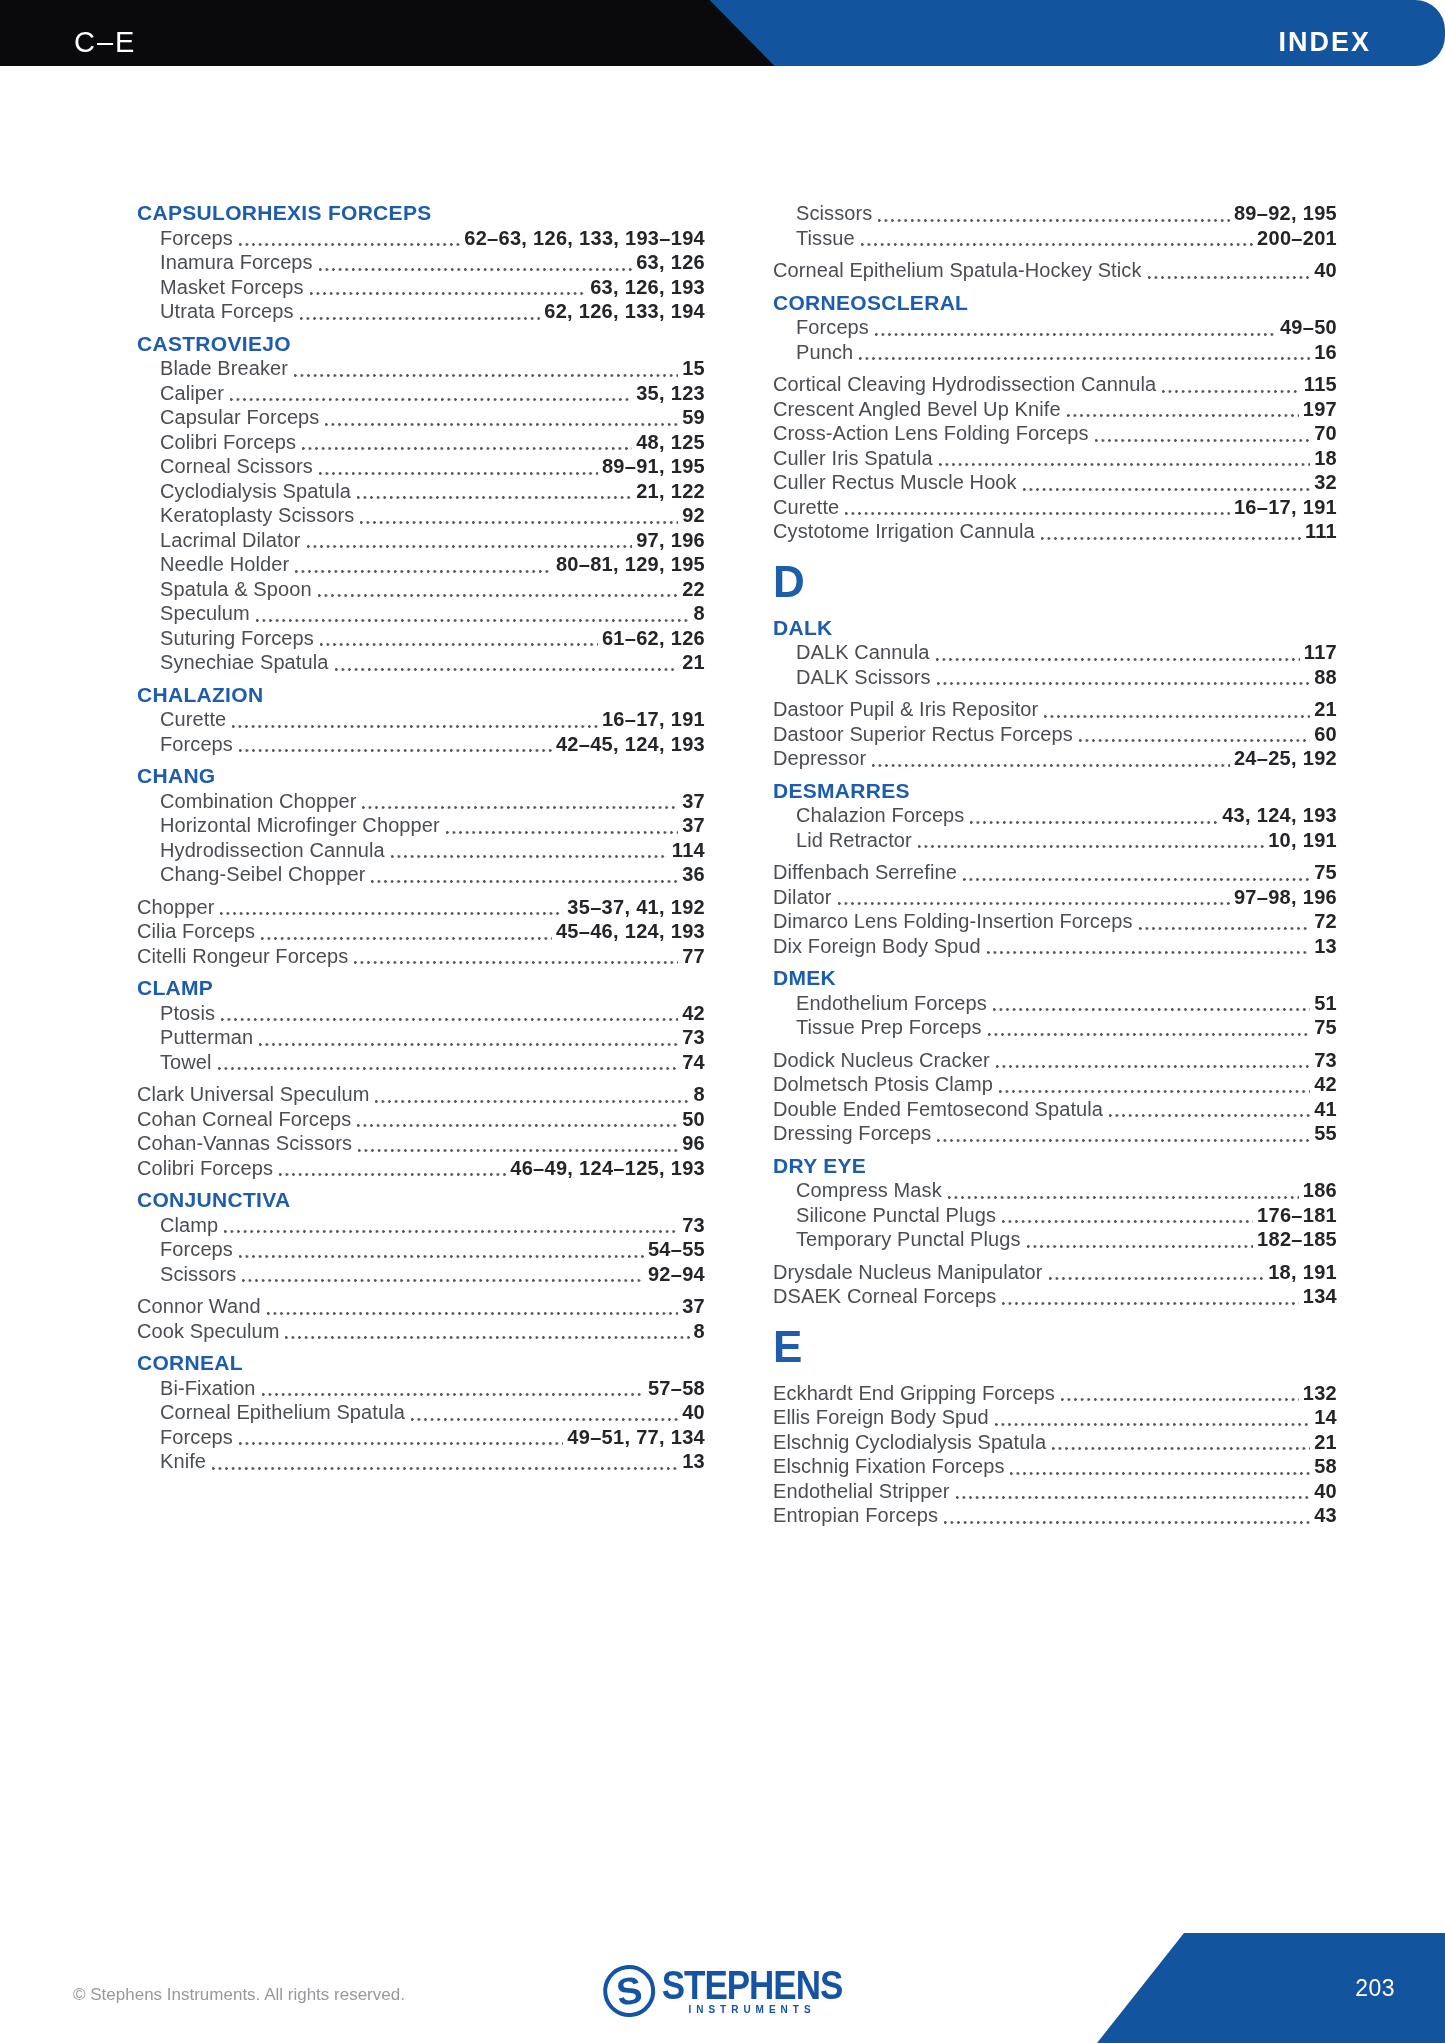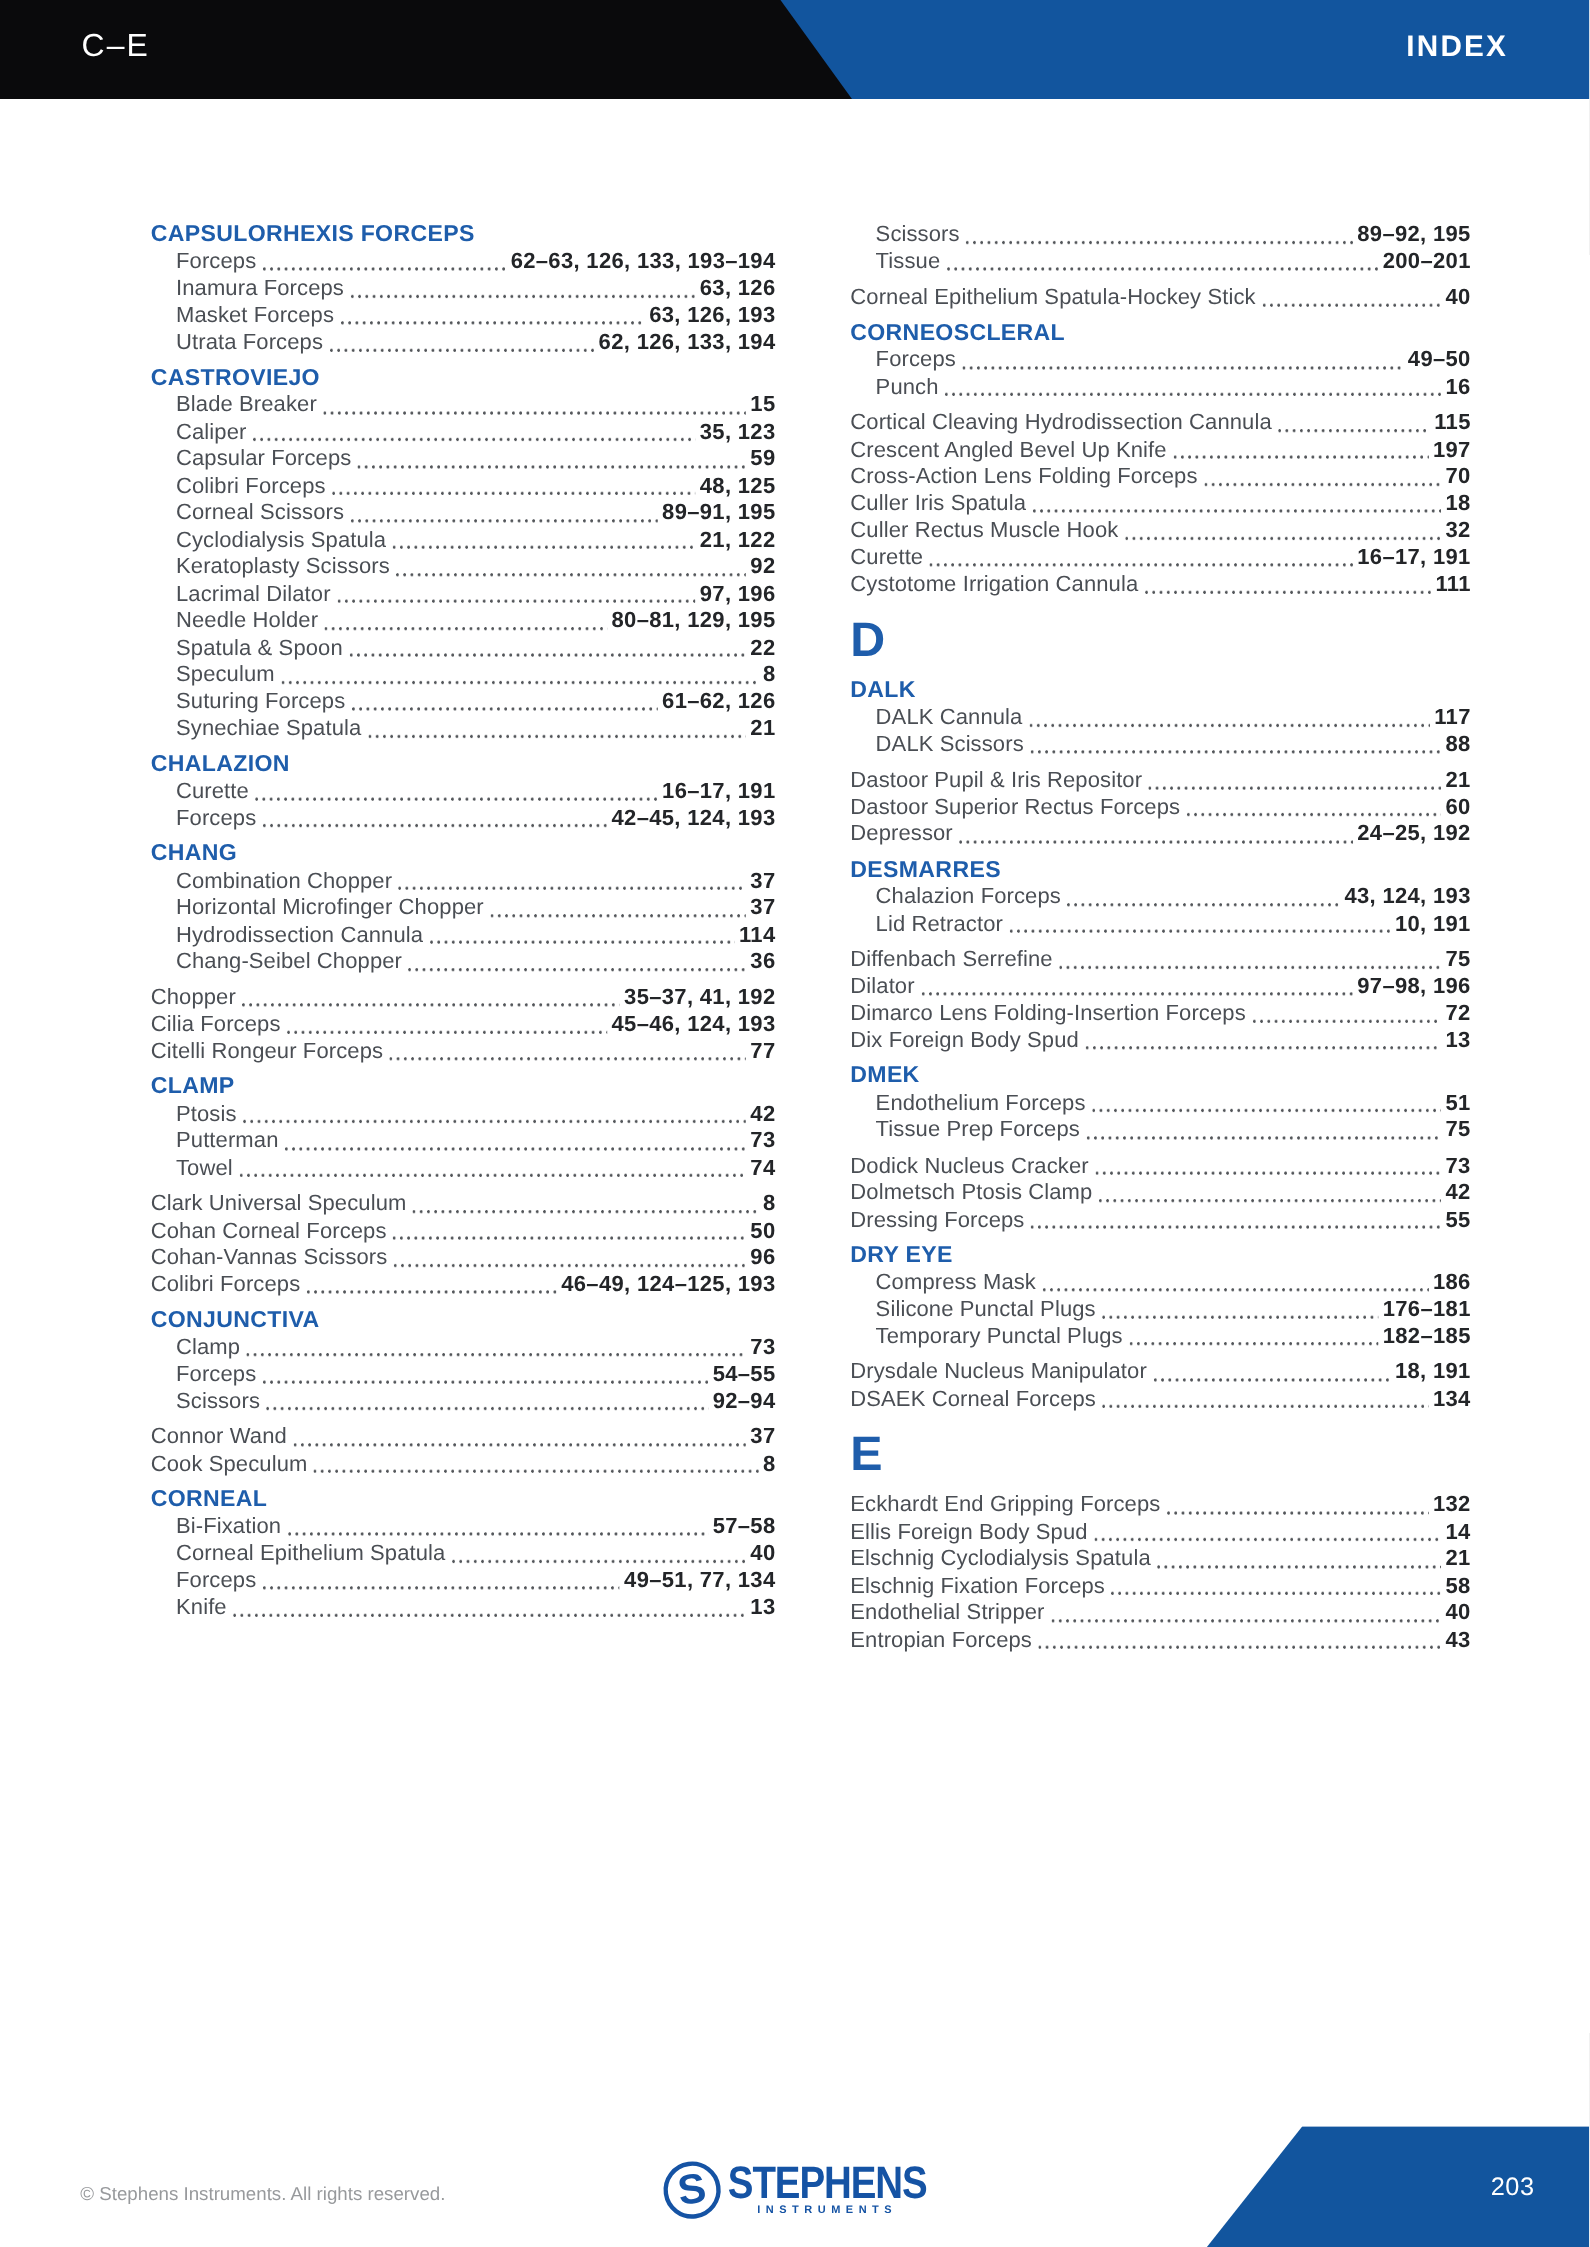--- a/index.html
+++ b/index.html
@@ -1,21 +1,21 @@
 <!DOCTYPE html>
 <html><head>
 <meta charset="utf-8">
 <style>
   html,body{margin:0;padding:0;background:#e8e8e8;}
   .page{
     position:relative;width:1445px;height:2043px;background:#ffffff;
     overflow:hidden;font-family:"Liberation Sans", sans-serif;margin:0 auto;
   }
   
-  .topbar{position:absolute;top:0;left:0;width:100%;height:90px;background:#12559E;}
+  .topbar{position:absolute;top:0;left:0;width:100%;height:66px;background:#12559E;border-radius:30px;}
   .topbar-black{
     position:absolute;top:0;left:0;width:100%;height:100%;background:#0a0a0c;
     clip-path:polygon(0 0, 49.1% 0, 53.6% 100%, 0 100%);
   }
   .range{
     position:absolute;left:74px;top:0;line-height:85px;color:#ffffff;
     font-size:29px;font-weight:400;letter-spacing:2px;
   }
   .title{
     position:absolute;right:74px;top:0;line-height:85px;color:#ffffff;
@@ -470,20 +470,25 @@
         <div class="block">
           <div class="row">
             <span class="lbl">Dodick Nucleus Cracker</span>
             <span class="dots"></span>
             <span class="pg">73</span>
           </div>
           <div class="row">
             <span class="lbl">Dolmetsch Ptosis Clamp</span>
             <span class="dots"></span>
             <span class="pg">42</span>
+          </div>
+          <div class="row">
+            <span class="lbl">Double Ended Femtosecond Spatula</span>
+            <span class="dots"></span>
+            <span class="pg">41</span>
           </div>
           <div class="row">
             <span class="lbl">Dressing Forceps</span>
             <span class="dots"></span>
             <span class="pg">55</span>
           </div>
         </div>
         <div class="block">
           <h3 class="sec">DRY EYE</h3>
           <div class="row indent">

